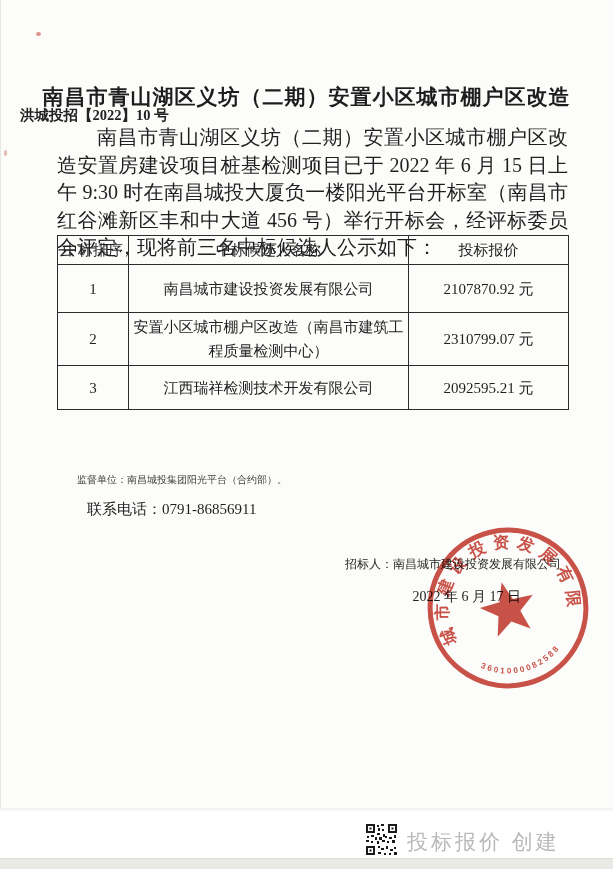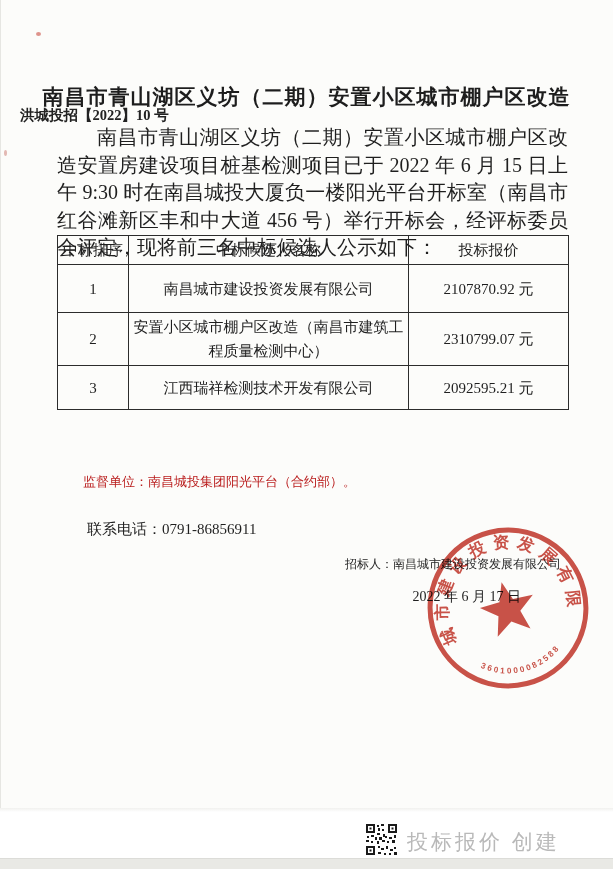--- a/index.html
+++ b/index.html
@@ -60,24 +60,24 @@
   tr.r1{height:48px;}
   tr.r2{height:52px;}
   tr.r3{height:44px;}
   .notes{
     position:absolute;left:57px;top:418px;width:511px;
     font-size:15px;color:#1f1f1f;line-height:27.5px;
     text-align:justify;text-indent:2em;
   }
   .supervisor{
     position:absolute;left:57px;top:473px;width:511px;
-    font-size:13px;color:#b91c1c;text-indent:2em;
+    font-size:10px;color:#404040;text-indent:2em;
   }
   .contact{
-    position:absolute;left:57px;top:520px;width:511px;
+    position:absolute;left:57px;top:500px;width:511px;
     font-size:15px;color:#1f1f1f;text-indent:2em;
   }
   .tenderer{
     position:absolute;right:52px;top:556px;
     font-size:12px;color:#1f1f1f;
   }
   .sign-date{
     position:absolute;right:92px;top:588px;
     font-size:14px;color:#1f1f1f;
   }

